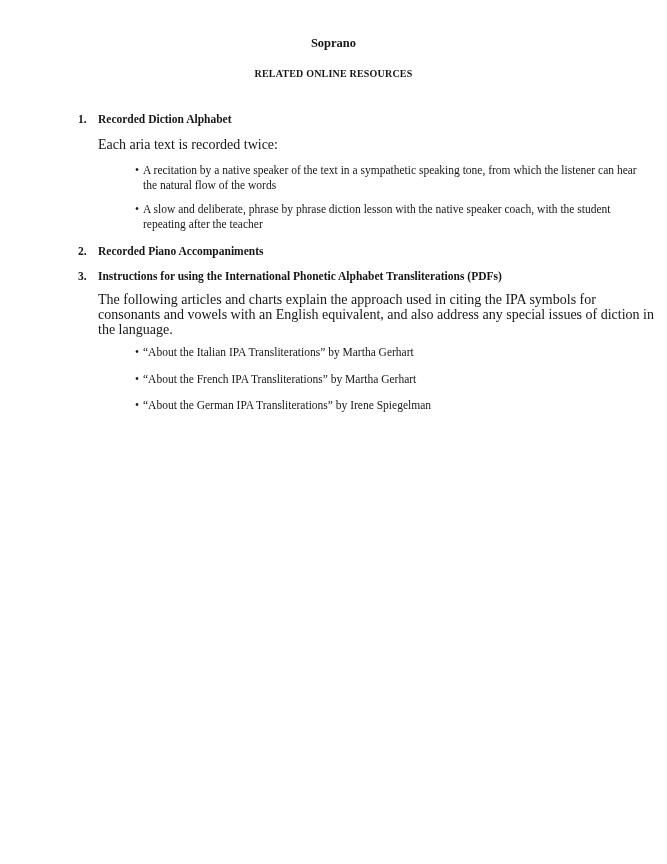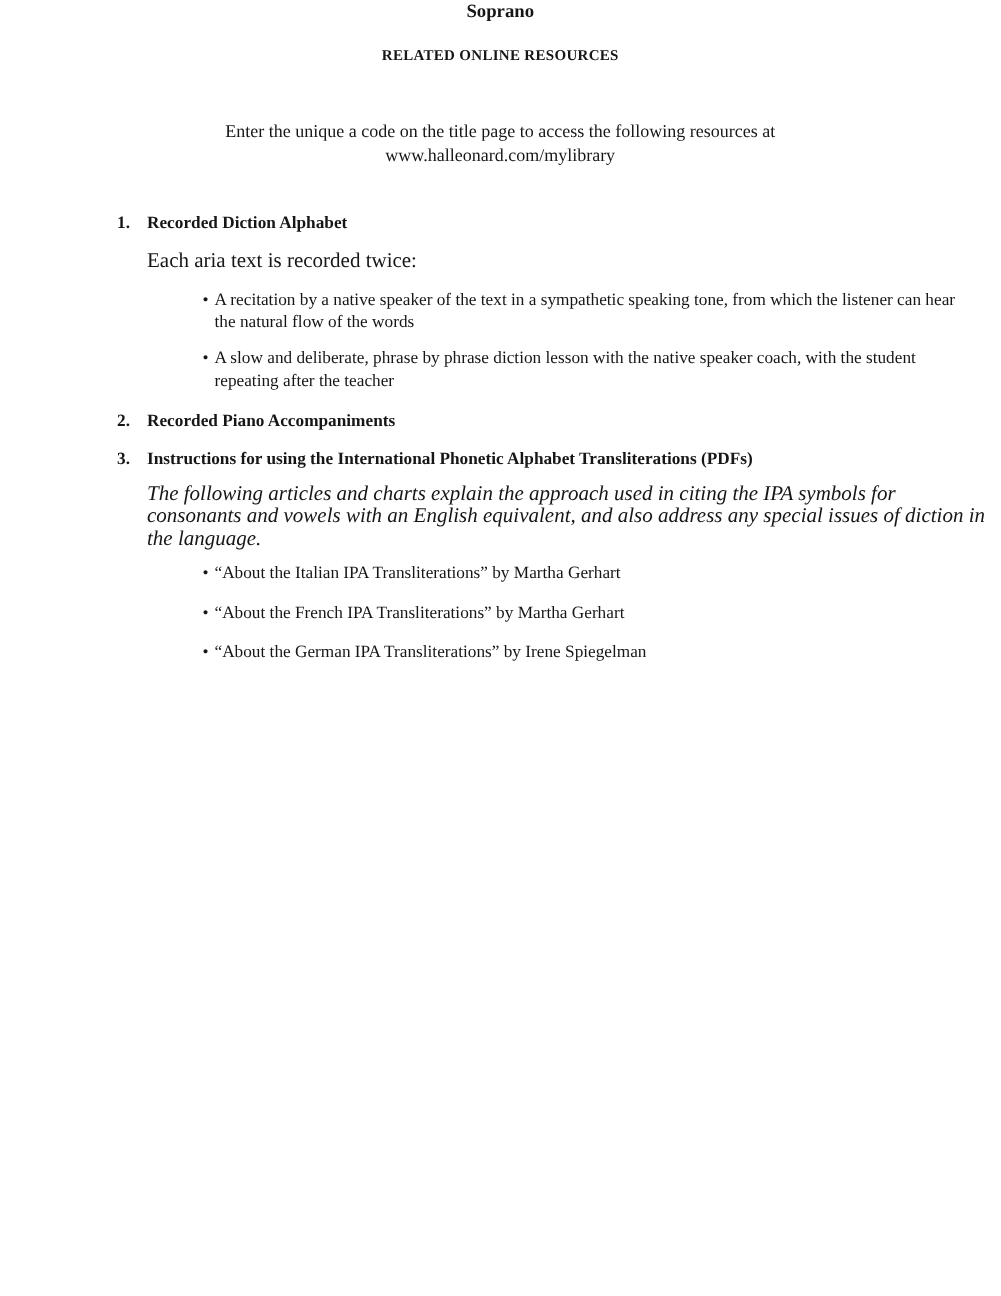--- a/index.html
+++ b/index.html
@@ -12,20 +12,21 @@
     width: 667px;
     height: 864px;
     margin: 0 auto;
     background: #ffffff;
     color: #161616;
     font-family: "Liberation Serif", "DejaVu Serif", serif;
     overflow: hidden;
   }
   .header {
     text-align: center;
+    padding-top: 36px;
   }
   .doc-title {
     font-size: 12.5px;
     font-weight: bold;
     line-height: 15px;
   }
   .doc-heading {
     font-size: 10px;
     font-weight: bold;
     line-height: 15px;
@@ -54,21 +55,20 @@
     flex: 1;
   }
   .item-body {
     margin: 10px 0 0 98px;
     max-width: 560px;
     font-size: 14px;
     line-height: 15px;
   }
   .item-body.para {
     margin-top: 8px;
-    font-style: italic;
   }
   .bullet {
     display: flex;
     margin-left: 135px;
     max-width: 505px;
     font-size: 11.5px;
     line-height: 15px;
   }
   .bullet .marker {
     flex: 0 0 8px;
@@ -83,24 +83,20 @@
   .mt8  { margin-top: 8px; }
 </style>
 </head>
 <body>
 
 <div class="page">
 
   <div class="header">
     <div class="doc-title">Soprano</div>
     <div class="doc-heading">RELATED ONLINE RESOURCES</div>
-    <div class="intro">
-      <div>Enter the unique a code on the title page to access the following resources at</div>
-      <div>www.halleonard.com/mylibrary</div>
-    </div>
   </div>
 
   <div class="list">
 
     <div class="item-heading-row">
       <span class="item-number">1.</span>
       <span class="item-heading">Recorded Diction Alphabet</span>
     </div>
     <div class="item-body mt10">Each aria text is recorded twice:</div>
     <div class="bullet mt11">

